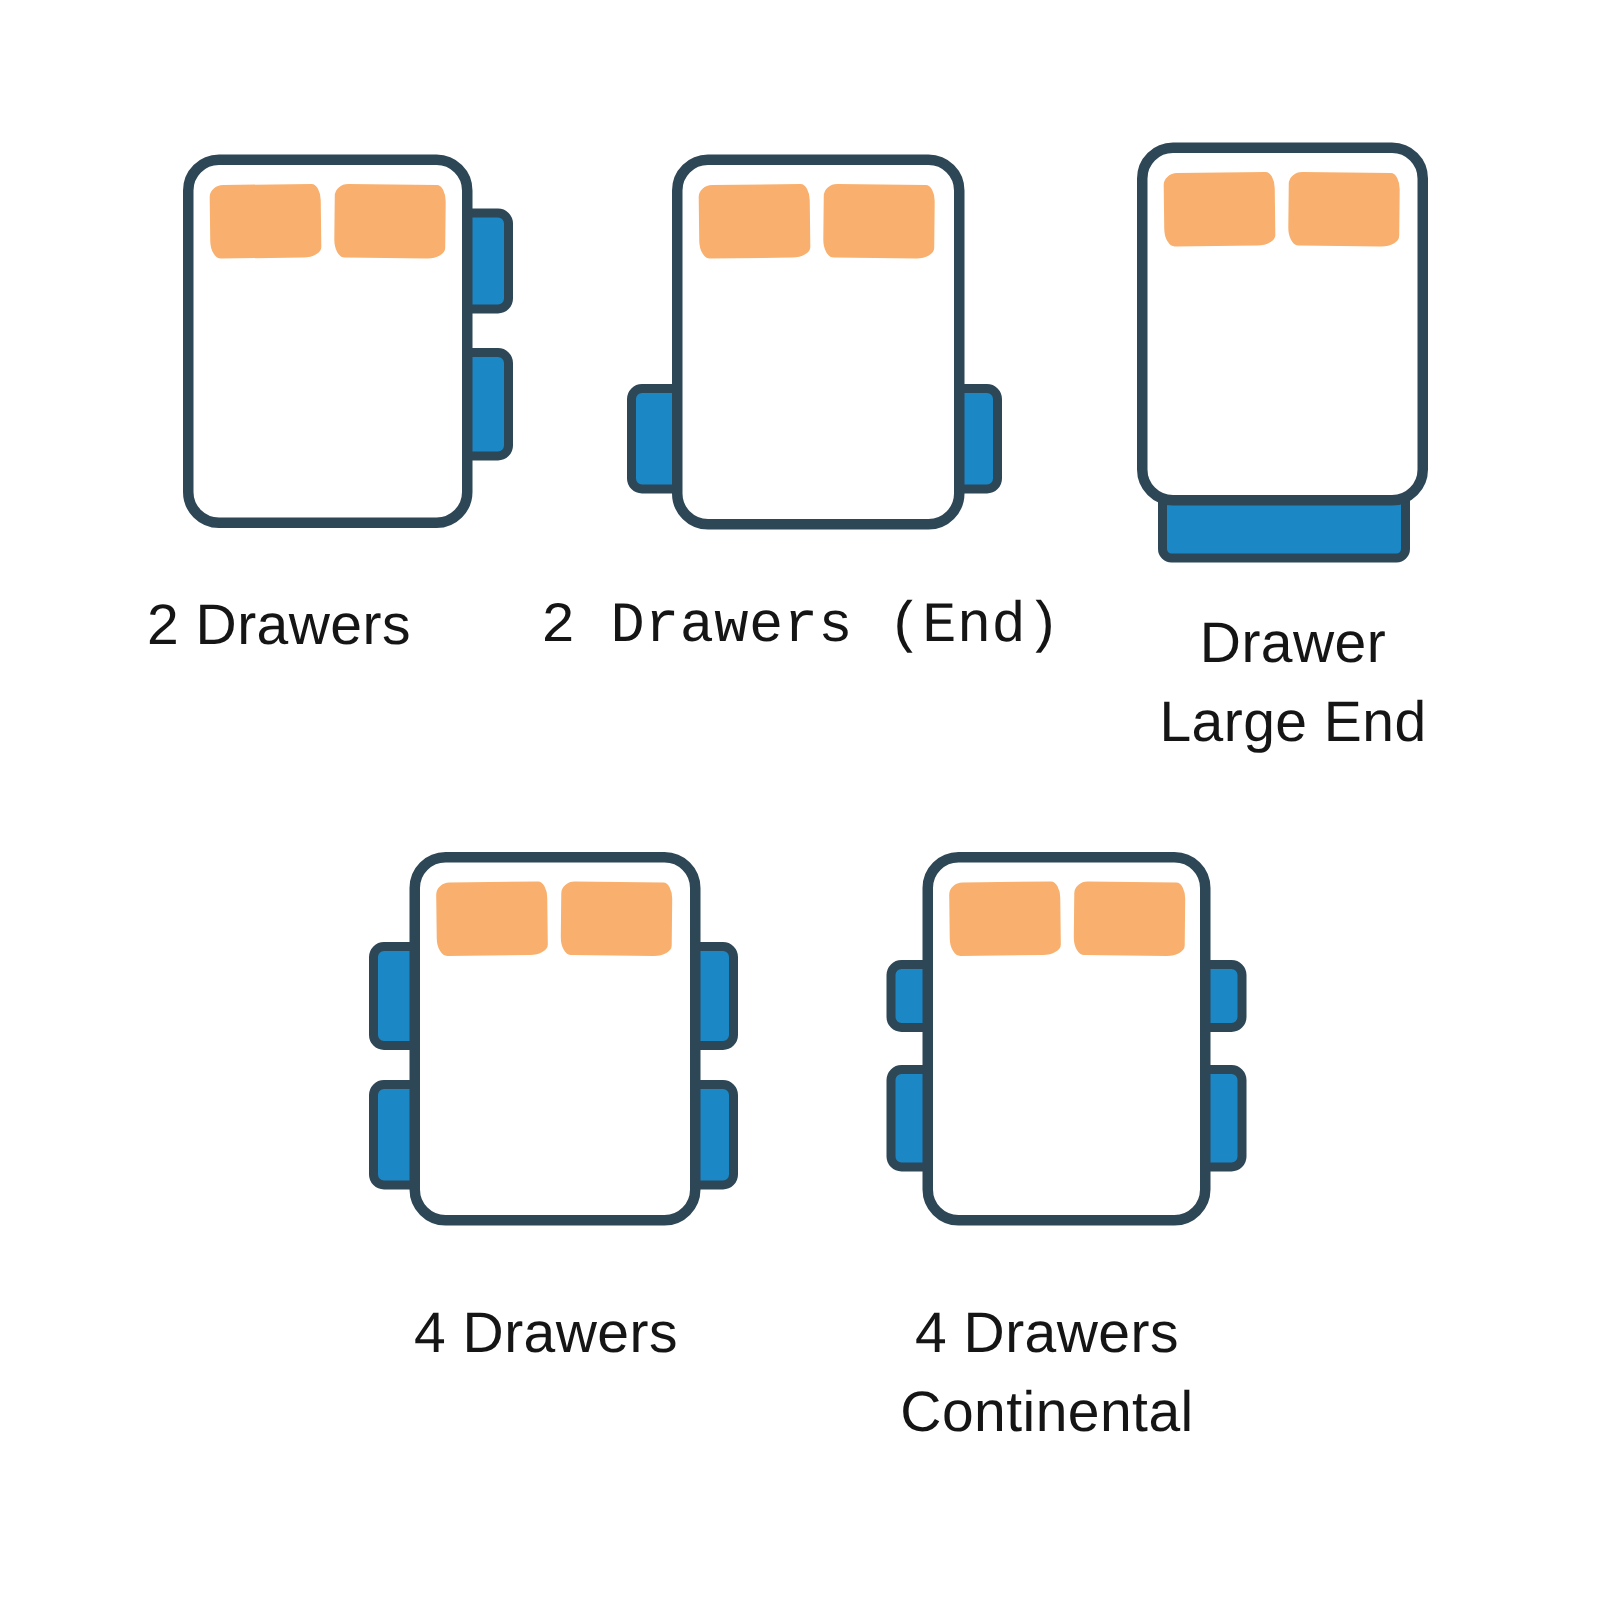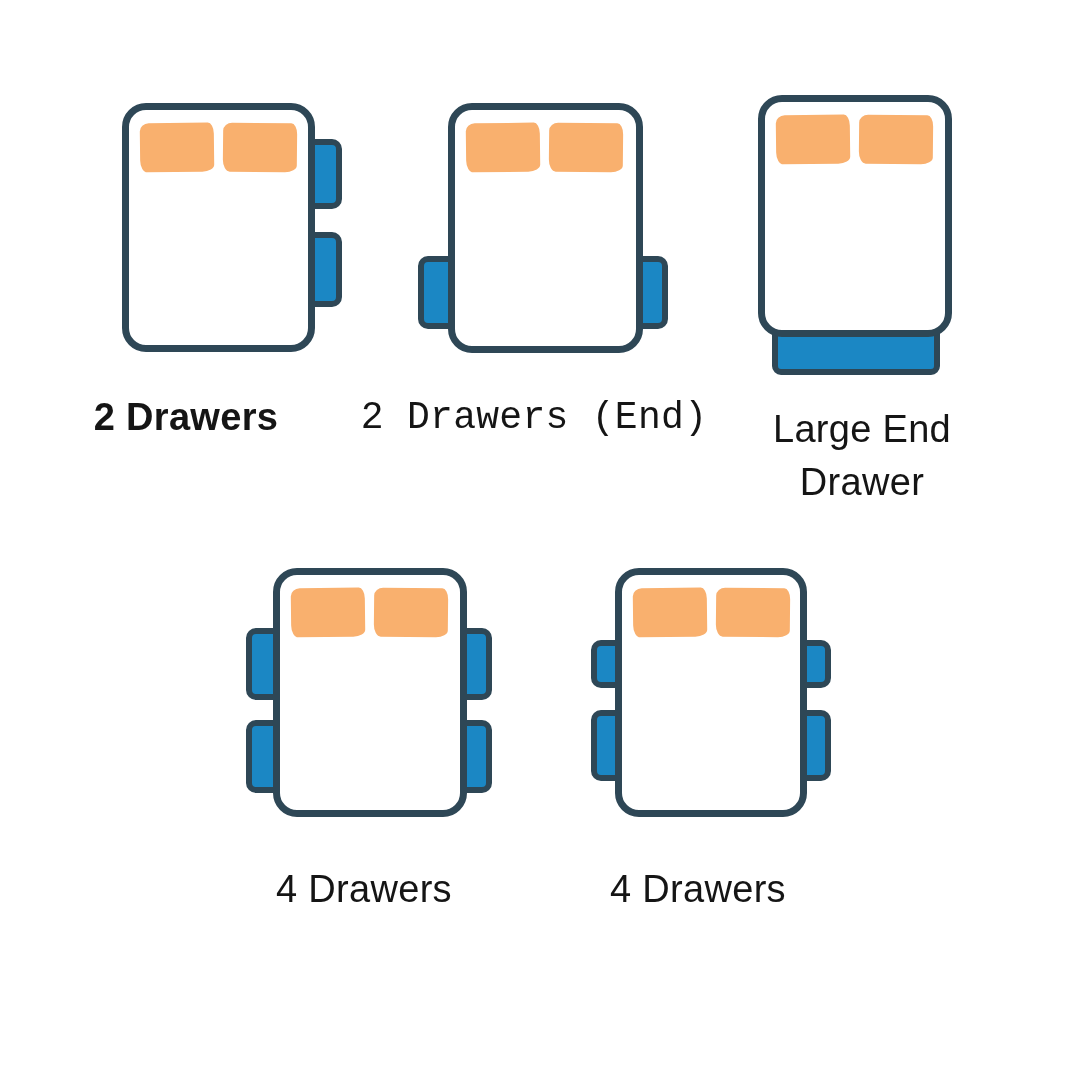--- a/index.html
+++ b/index.html
@@ -34,21 +34,21 @@
   
   .label{
     position:absolute;width:360px;text-align:center;z-index:3;
     font-size:38px;line-height:53px;color:var(--text);letter-spacing:.3px;
   }
 
   
   .f1-bed{left:122px;top:103px;width:193px;height:249px;}
   .f1-d1{left:298px;top:139px;width:44px;height:70px;}
   .f1-d2{left:298px;top:232px;width:44px;height:75px;}
-  .f1-label{left:6px;top:391px;font-weight:bold;}
+  .f1-label{left:6px;top:391px;}
 
   
   .f2-bed{left:448px;top:103px;width:195px;height:250px;}
   .f2-d1{left:418px;top:256px;width:42px;height:73px;}
   .f2-d2{left:625px;top:256px;width:43px;height:73px;}
   .f2-label{left:354px;top:391px;font-family:Liberation Mono, monospace;}
 
   
   .f3-bed{left:758px;top:95px;width:194px;height:242px;}
   .f3-d1{left:772px;top:320px;width:168px;height:55px;border-radius:9px;}
@@ -99,22 +99,22 @@
     </div>
   </div>
 
   <div>
     <div class="drawer f3-d1"></div>
     <div class="bed f3-bed">
       <div class="pillow pL"></div>
       <div class="pillow pR"></div>
     </div>
     <div class="label f3-label">
+      <div>Drawer</div>
       <div>Large End</div>
-      <div>Drawer</div>
     </div>
   </div>
 
   <div>
     <div class="drawer f4-d1"></div>
     <div class="drawer f4-d2"></div>
     <div class="drawer f4-d3"></div>
     <div class="drawer f4-d4"></div>
     <div class="bed f4-bed">
       <div class="pillow pL"></div>
@@ -130,16 +130,17 @@
     <div class="drawer f5-d1"></div>
     <div class="drawer f5-d2"></div>
     <div class="drawer f5-d3"></div>
     <div class="drawer f5-d4"></div>
     <div class="bed f5-bed">
       <div class="pillow pL"></div>
       <div class="pillow pR"></div>
     </div>
     <div class="label f5-label">
       <div>4 Drawers</div>
+      <div>Continental</div>
     </div>
   </div>
 
 </div>
 
 </body></html>

